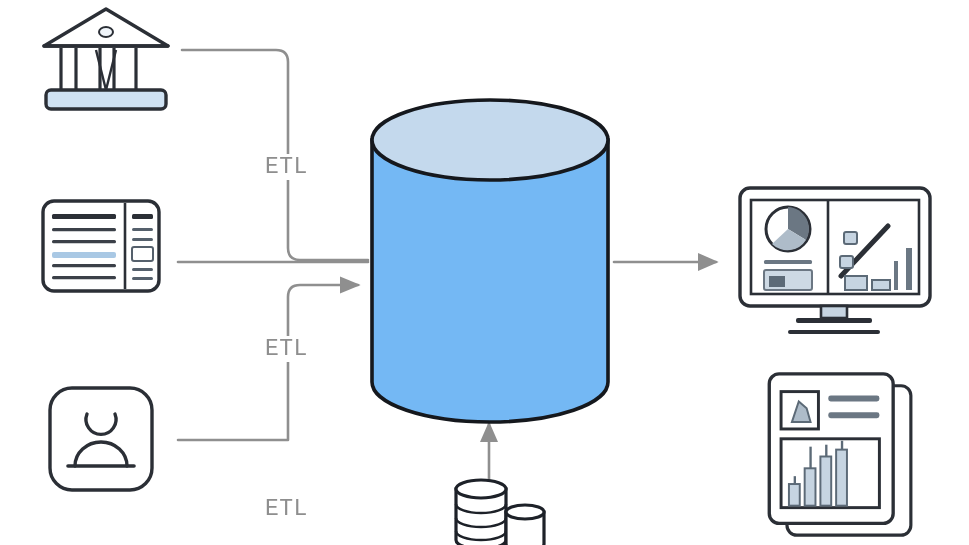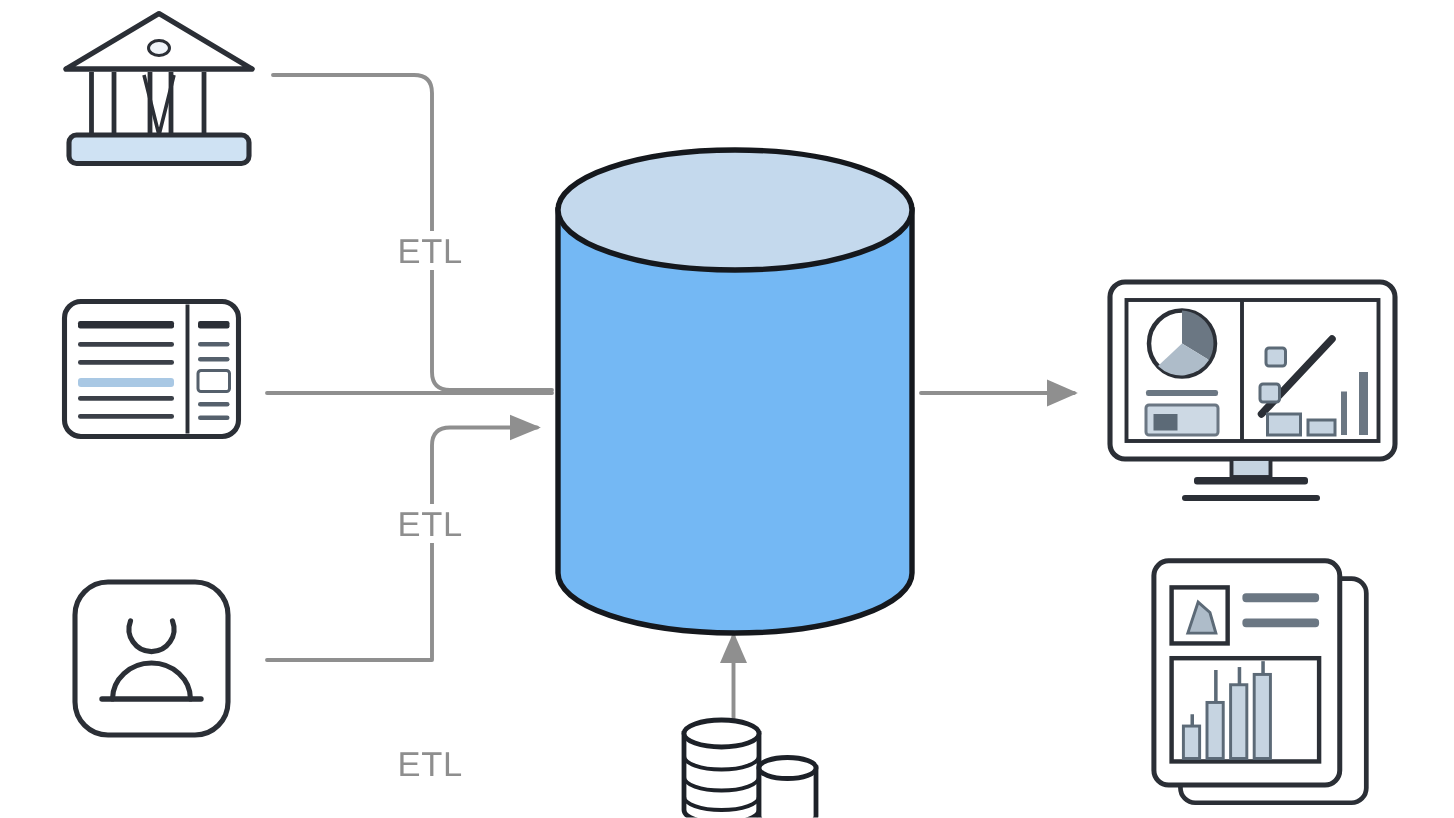--- a/index.html
+++ b/index.html
@@ -11,21 +11,21 @@
     position:relative;
   }
   #diagram-root{position:absolute;inset:0;width:969px;height:545px;}
   .layer{position:absolute;left:0;top:0;width:969px;height:545px;}
   .node{position:absolute;}
   .etl-label{
     position:absolute;
     color:#8e8e8e;
     font-size:23px;
     letter-spacing:0.5px;
-    font-family:Liberation Sans, sans-serif;
+    font-family:Liberation Mono, monospace;
     background:#ffffff;
     padding:0 3px;
     line-height:26px;
     white-space:nowrap;
   }
   svg{display:block;overflow:visible;}
 </style>
 </head>
 <body>
 

